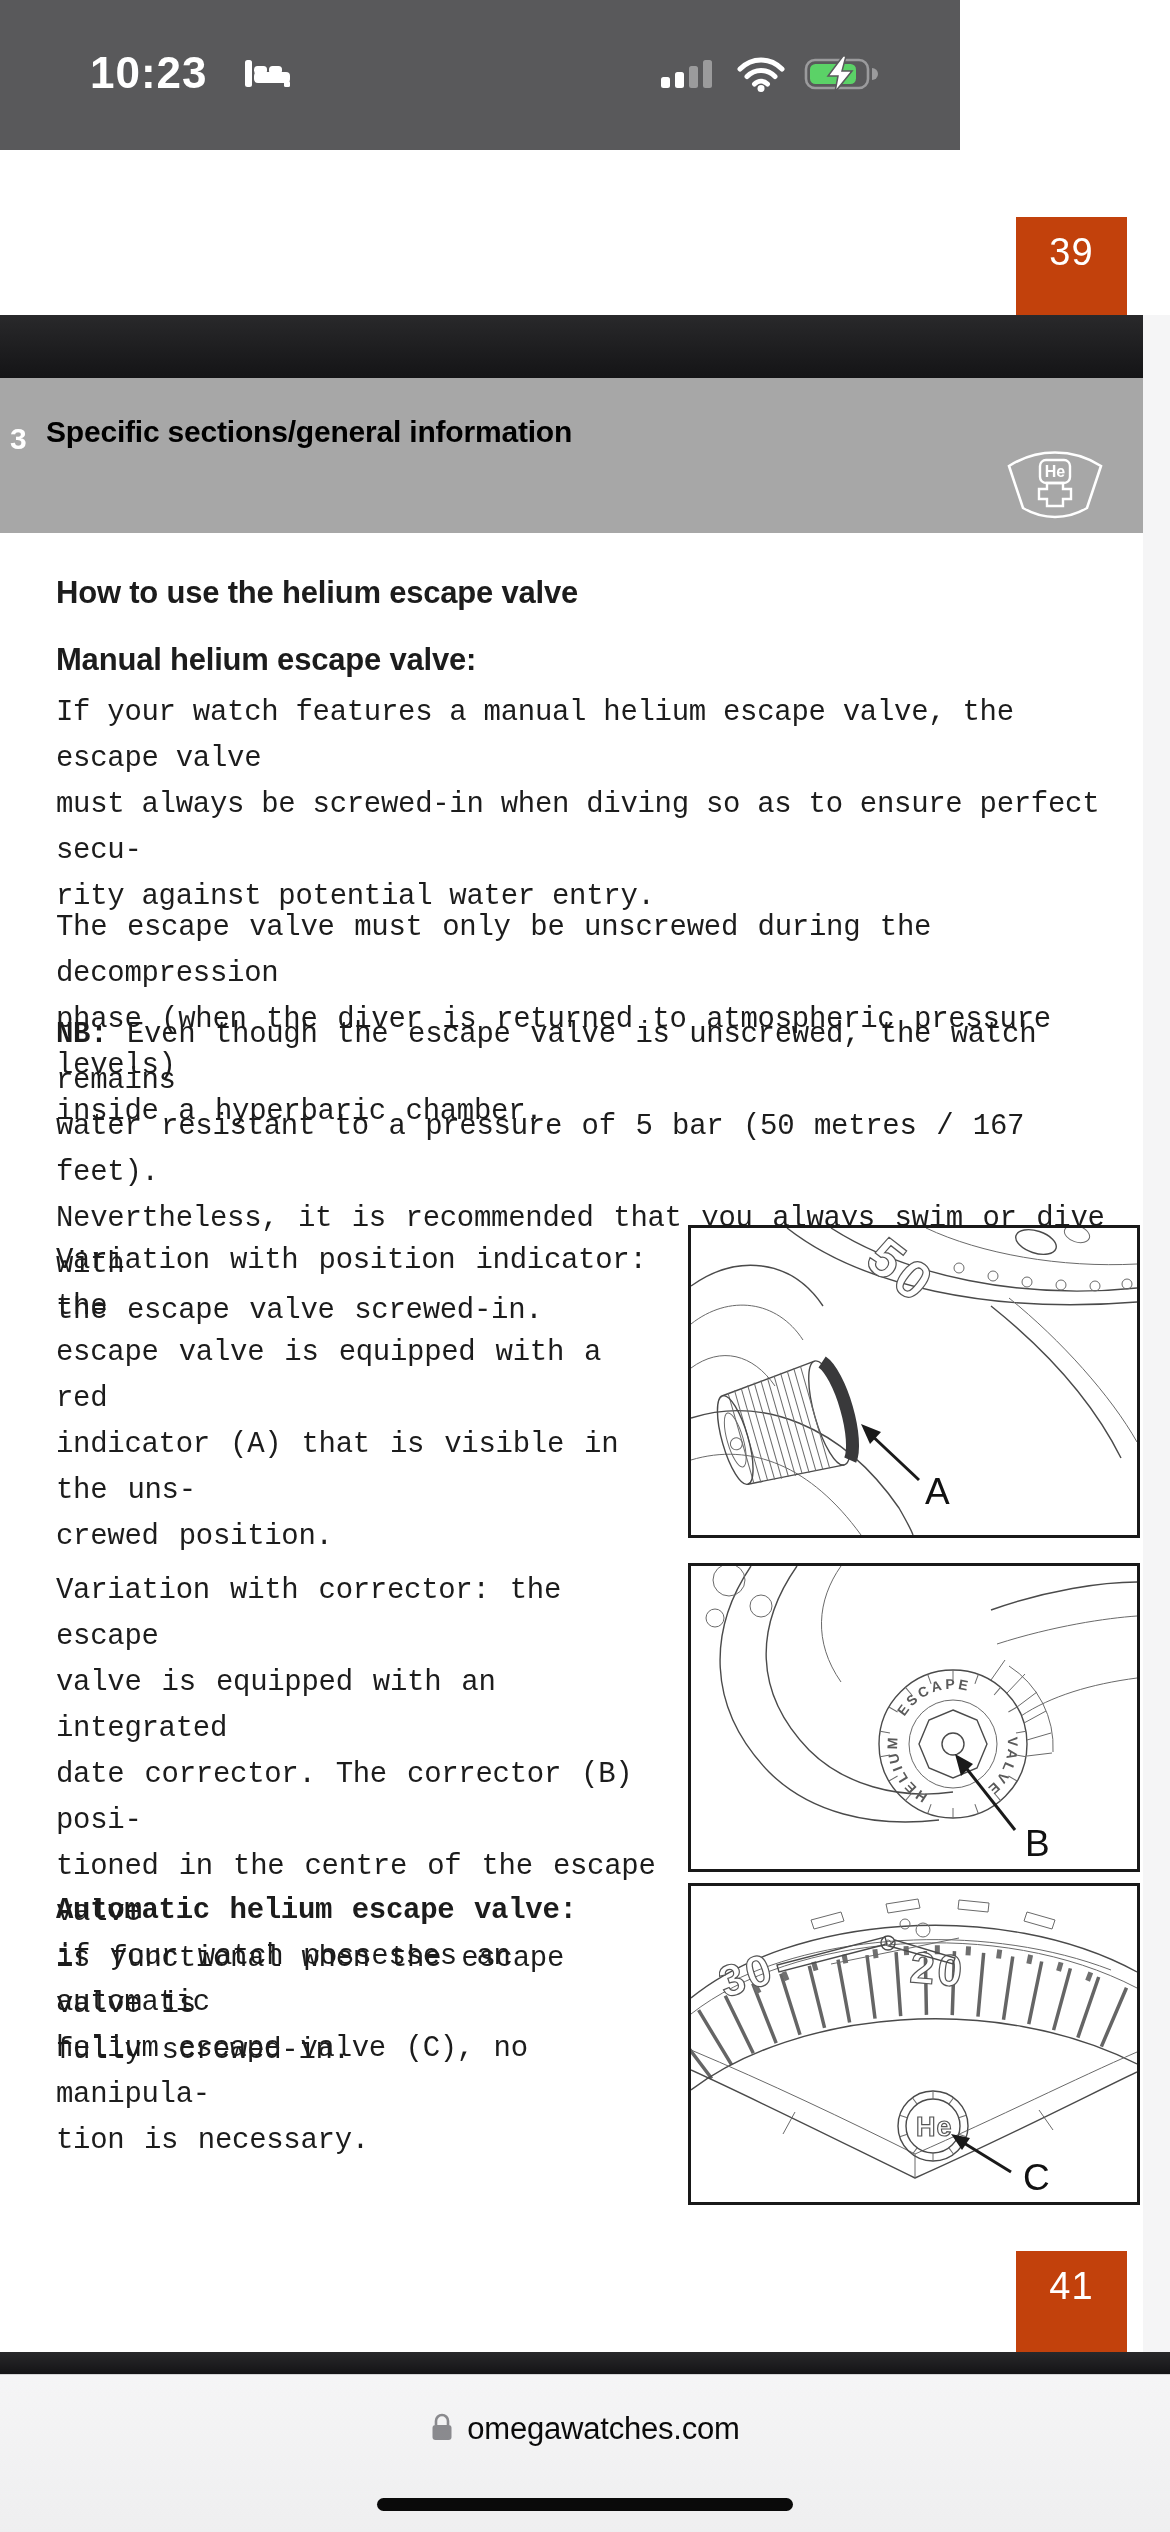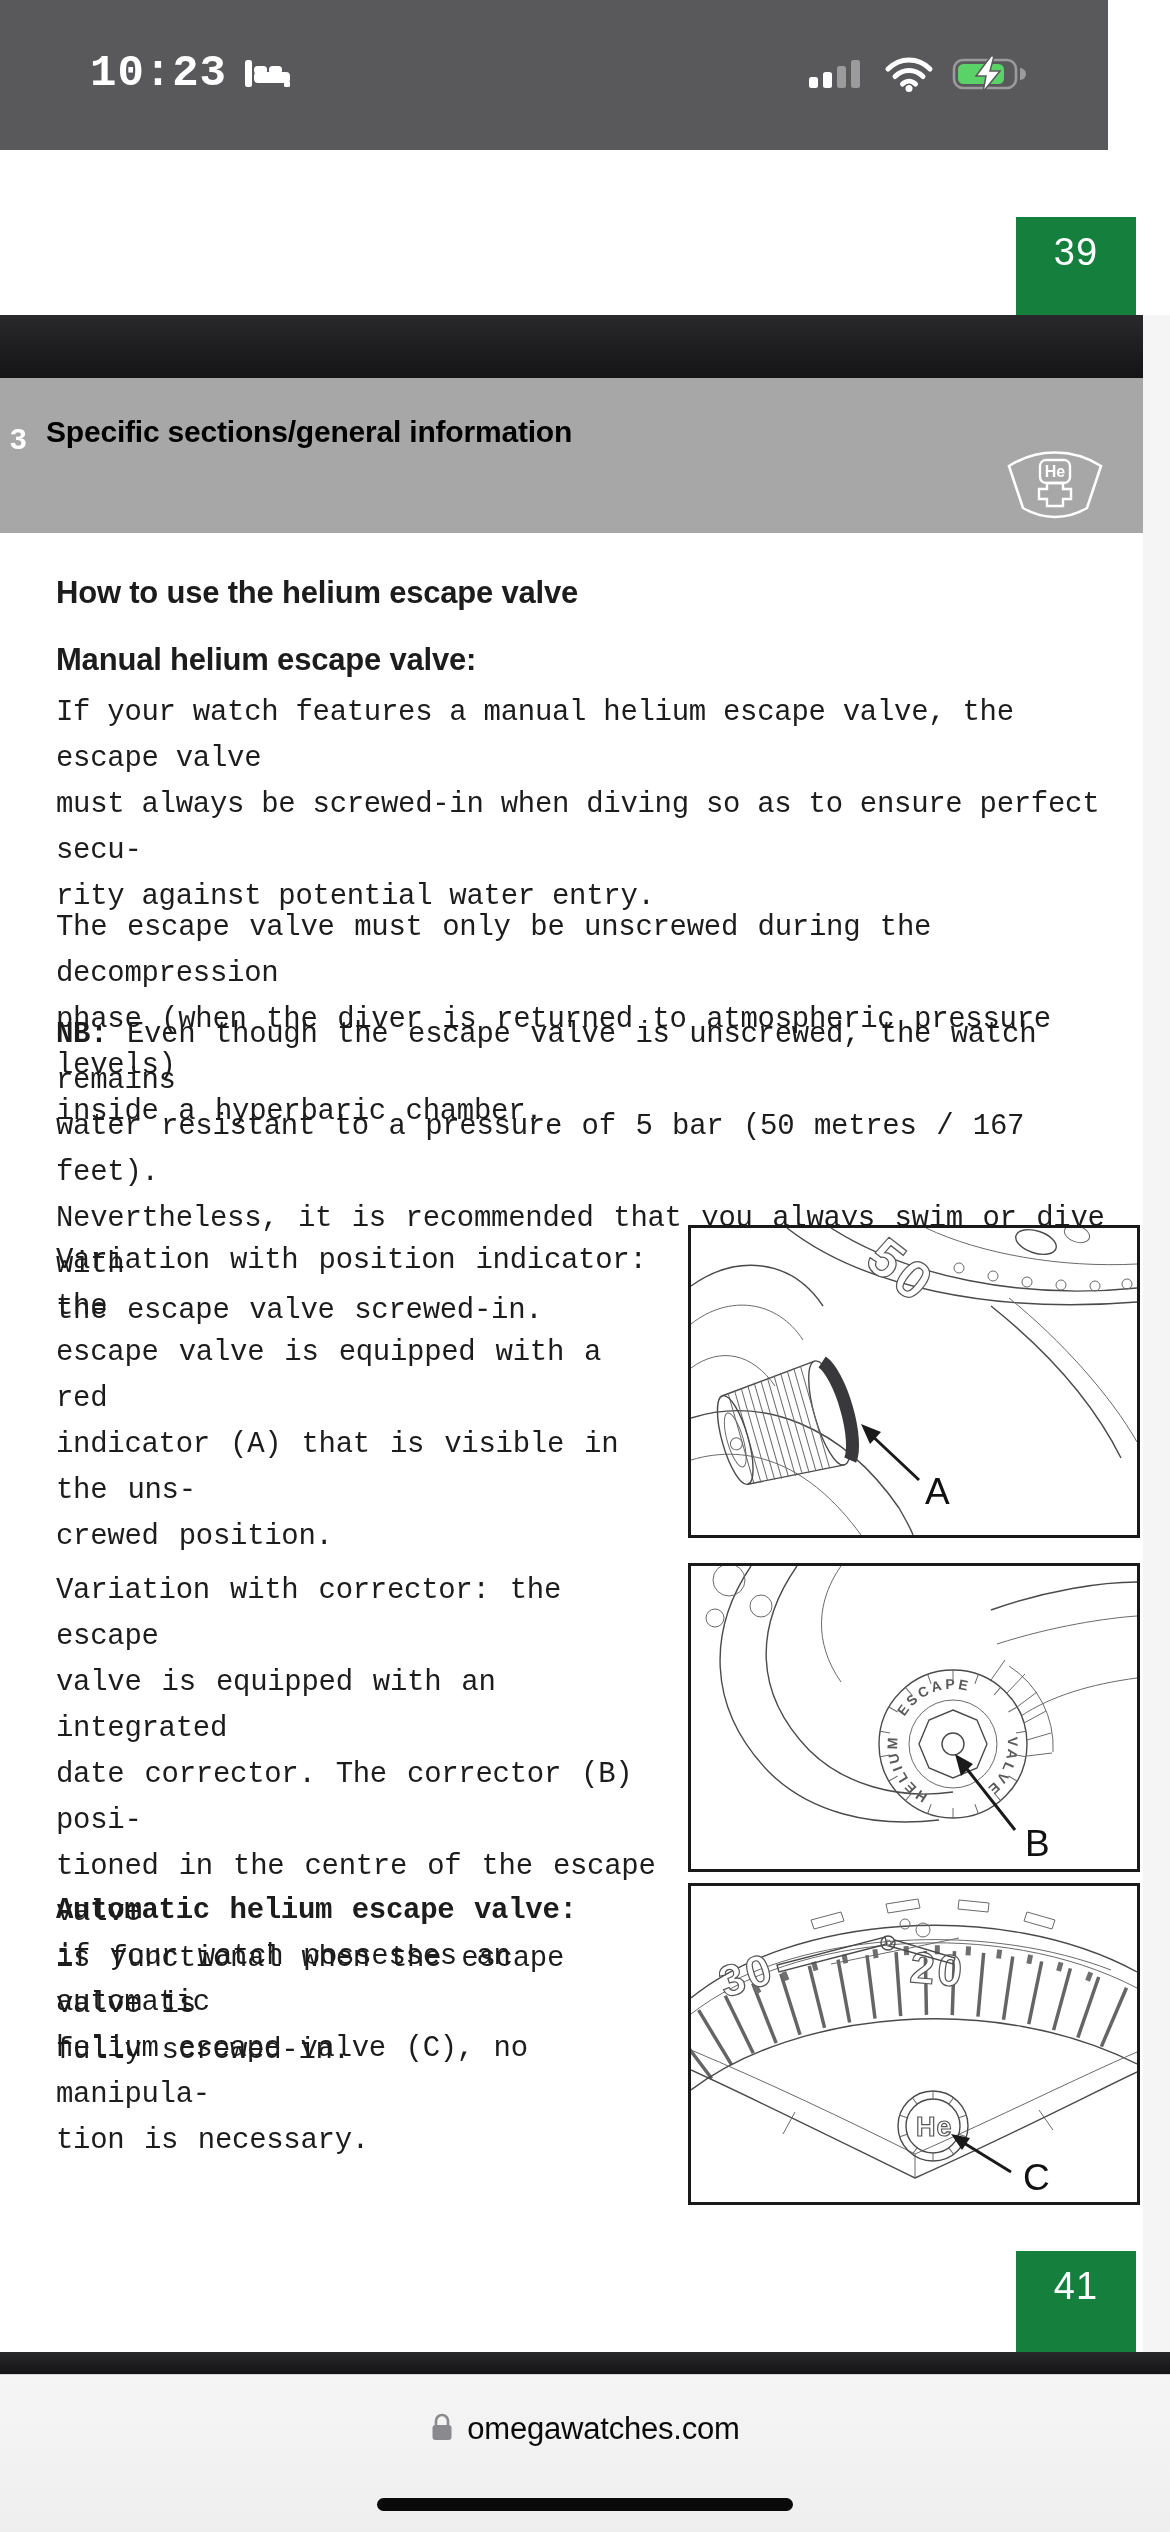--- a/index.html
+++ b/index.html
@@ -1,27 +1,27 @@
 <!DOCTYPE html>
 <html><head>
 <meta charset="utf-8">
 <style>
   html,body{margin:0;padding:0;background:#000;}
   .screen{position:relative;width:1170px;height:2532px;background:#fff;overflow:hidden;
           font-family:"Liberation Sans",sans-serif;-webkit-font-smoothing:antialiased;}
 
   
-  .statusbar{position:absolute;top:0;left:0;width:1108px;height:150px;background:#59595b;font-family:Liberation Mono, monospace;}
+  .statusbar{position:absolute;top:0;left:0;width:960px;height:150px;background:#59595b;}
   .sb-time{position:absolute;left:90px;top:48px;font-size:44px;font-weight:700;color:#fff;letter-spacing:1px;}
   .sb-bed{position:absolute;left:243px;top:57px;}
   .sb-right{position:absolute;right:78px;top:55px;display:flex;align-items:center;gap:17px;}
 
   
   .prev-page{position:absolute;top:150px;left:0;width:1170px;height:165px;background:#fff;}
-  .page-tab{position:absolute;left:1016px;width:120px;background:#15803d;color:#fff;
+  .page-tab{position:absolute;left:1016px;width:111px;background:#c2410c;color:#fff;
             font-size:38px;font-weight:400;display:flex;justify-content:center;align-items:flex-start;
             padding-top:14px;box-sizing:border-box;letter-spacing:1px;}
   .tab-39{top:217px;height:98px;}
   .tab-41{top:2251px;height:101px;}
   .band{position:absolute;left:0;background:linear-gradient(#29292b,#141416);}
   .band-top{top:315px;width:1143px;height:63px;}
   .band-bottom{top:2352px;width:1170px;height:22px;}
   .right-strip{position:absolute;left:1143px;top:315px;width:27px;height:2037px;background:#f5f5f6;}
 
   

